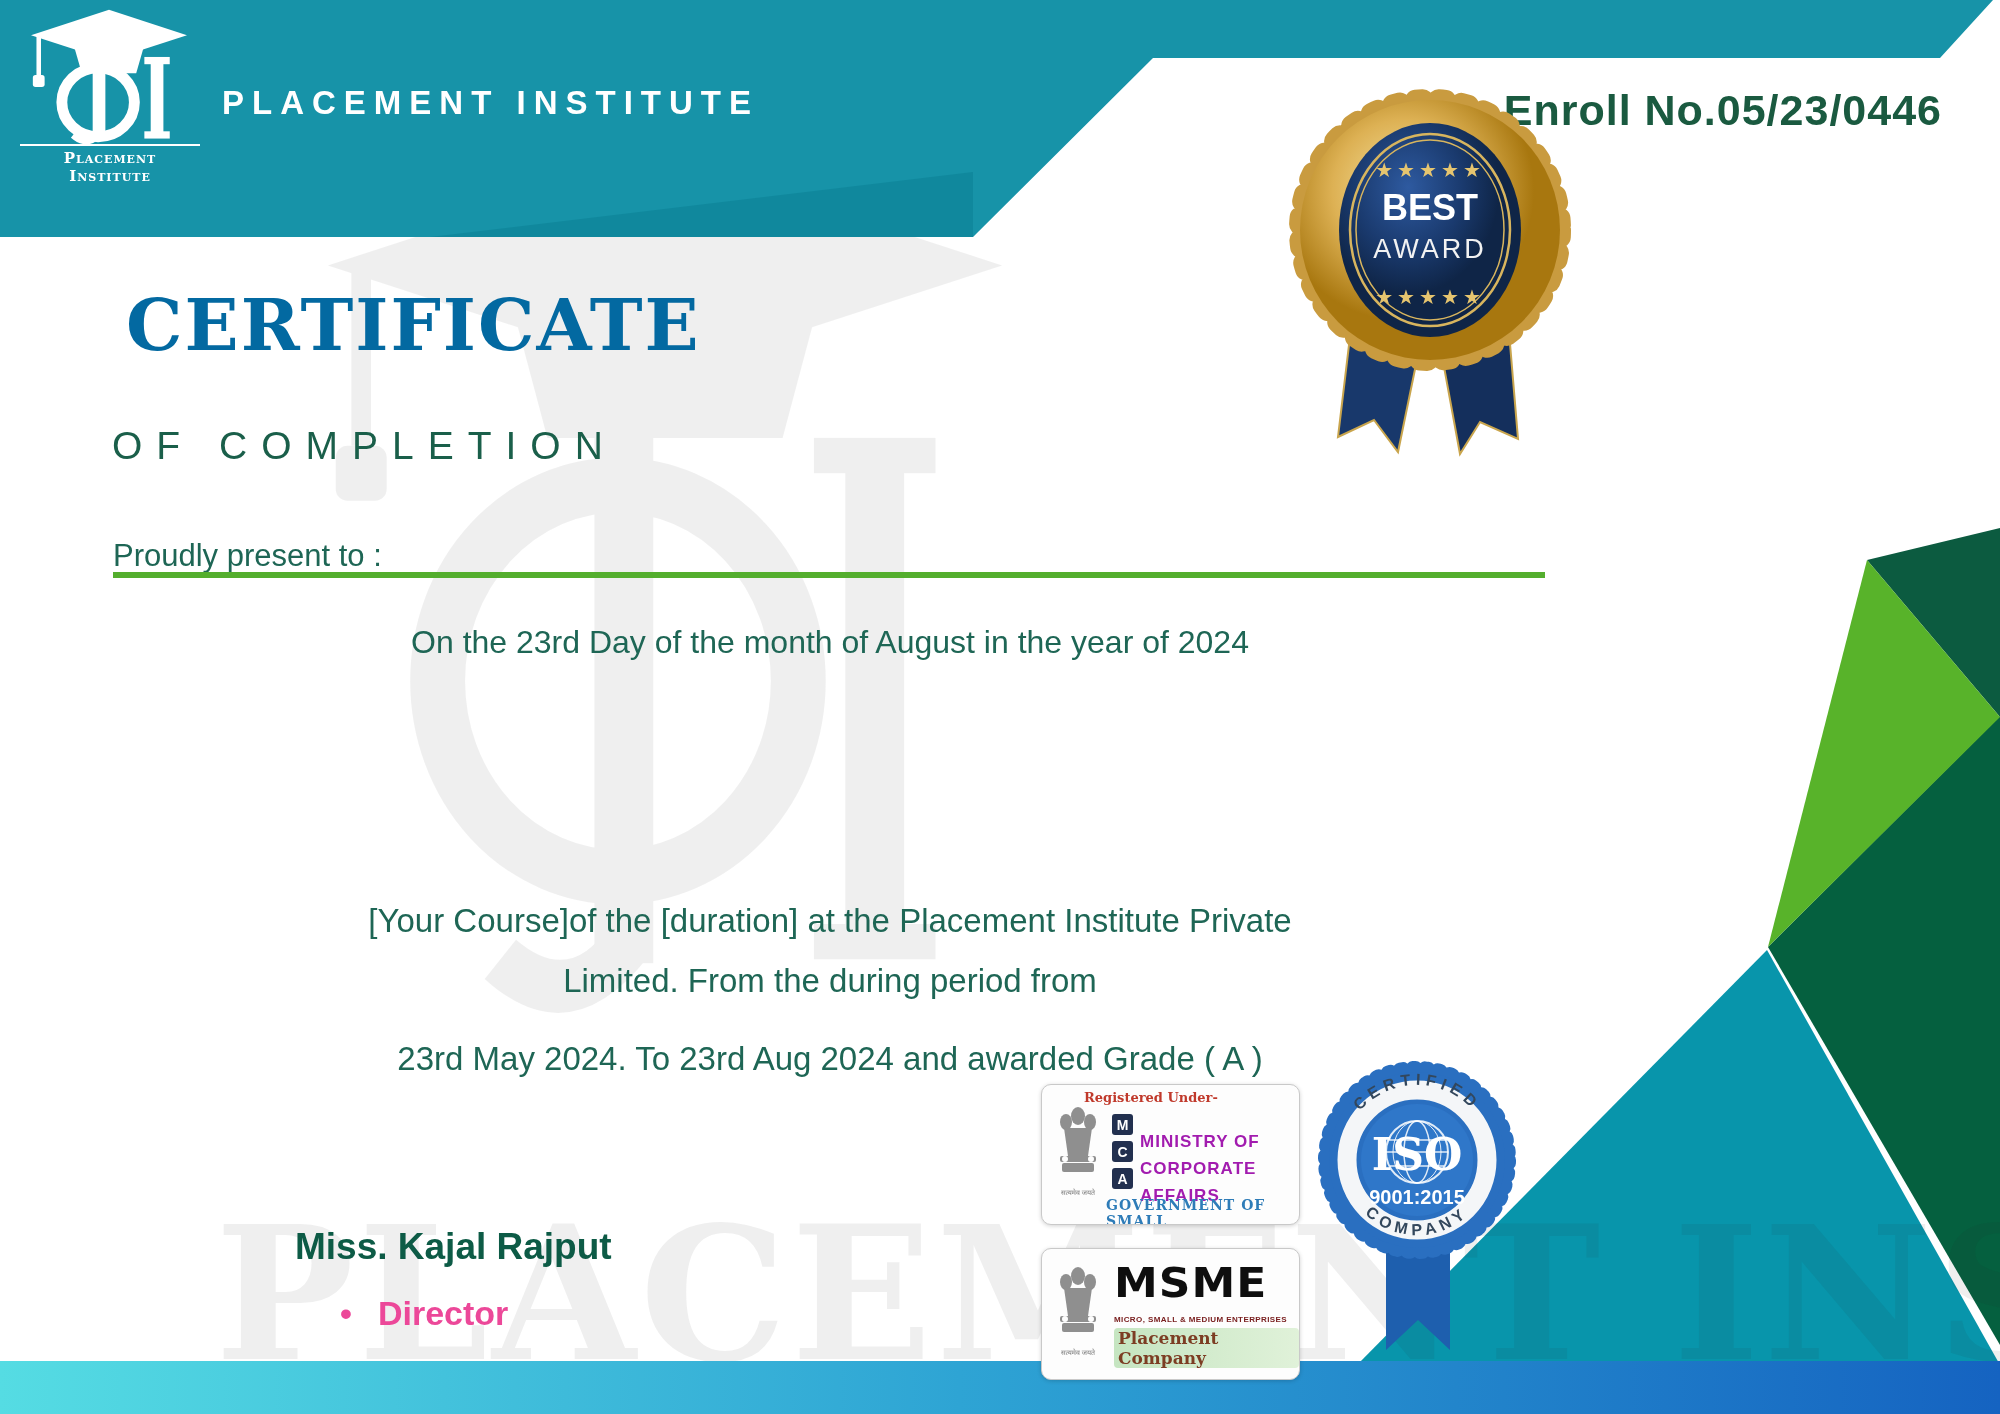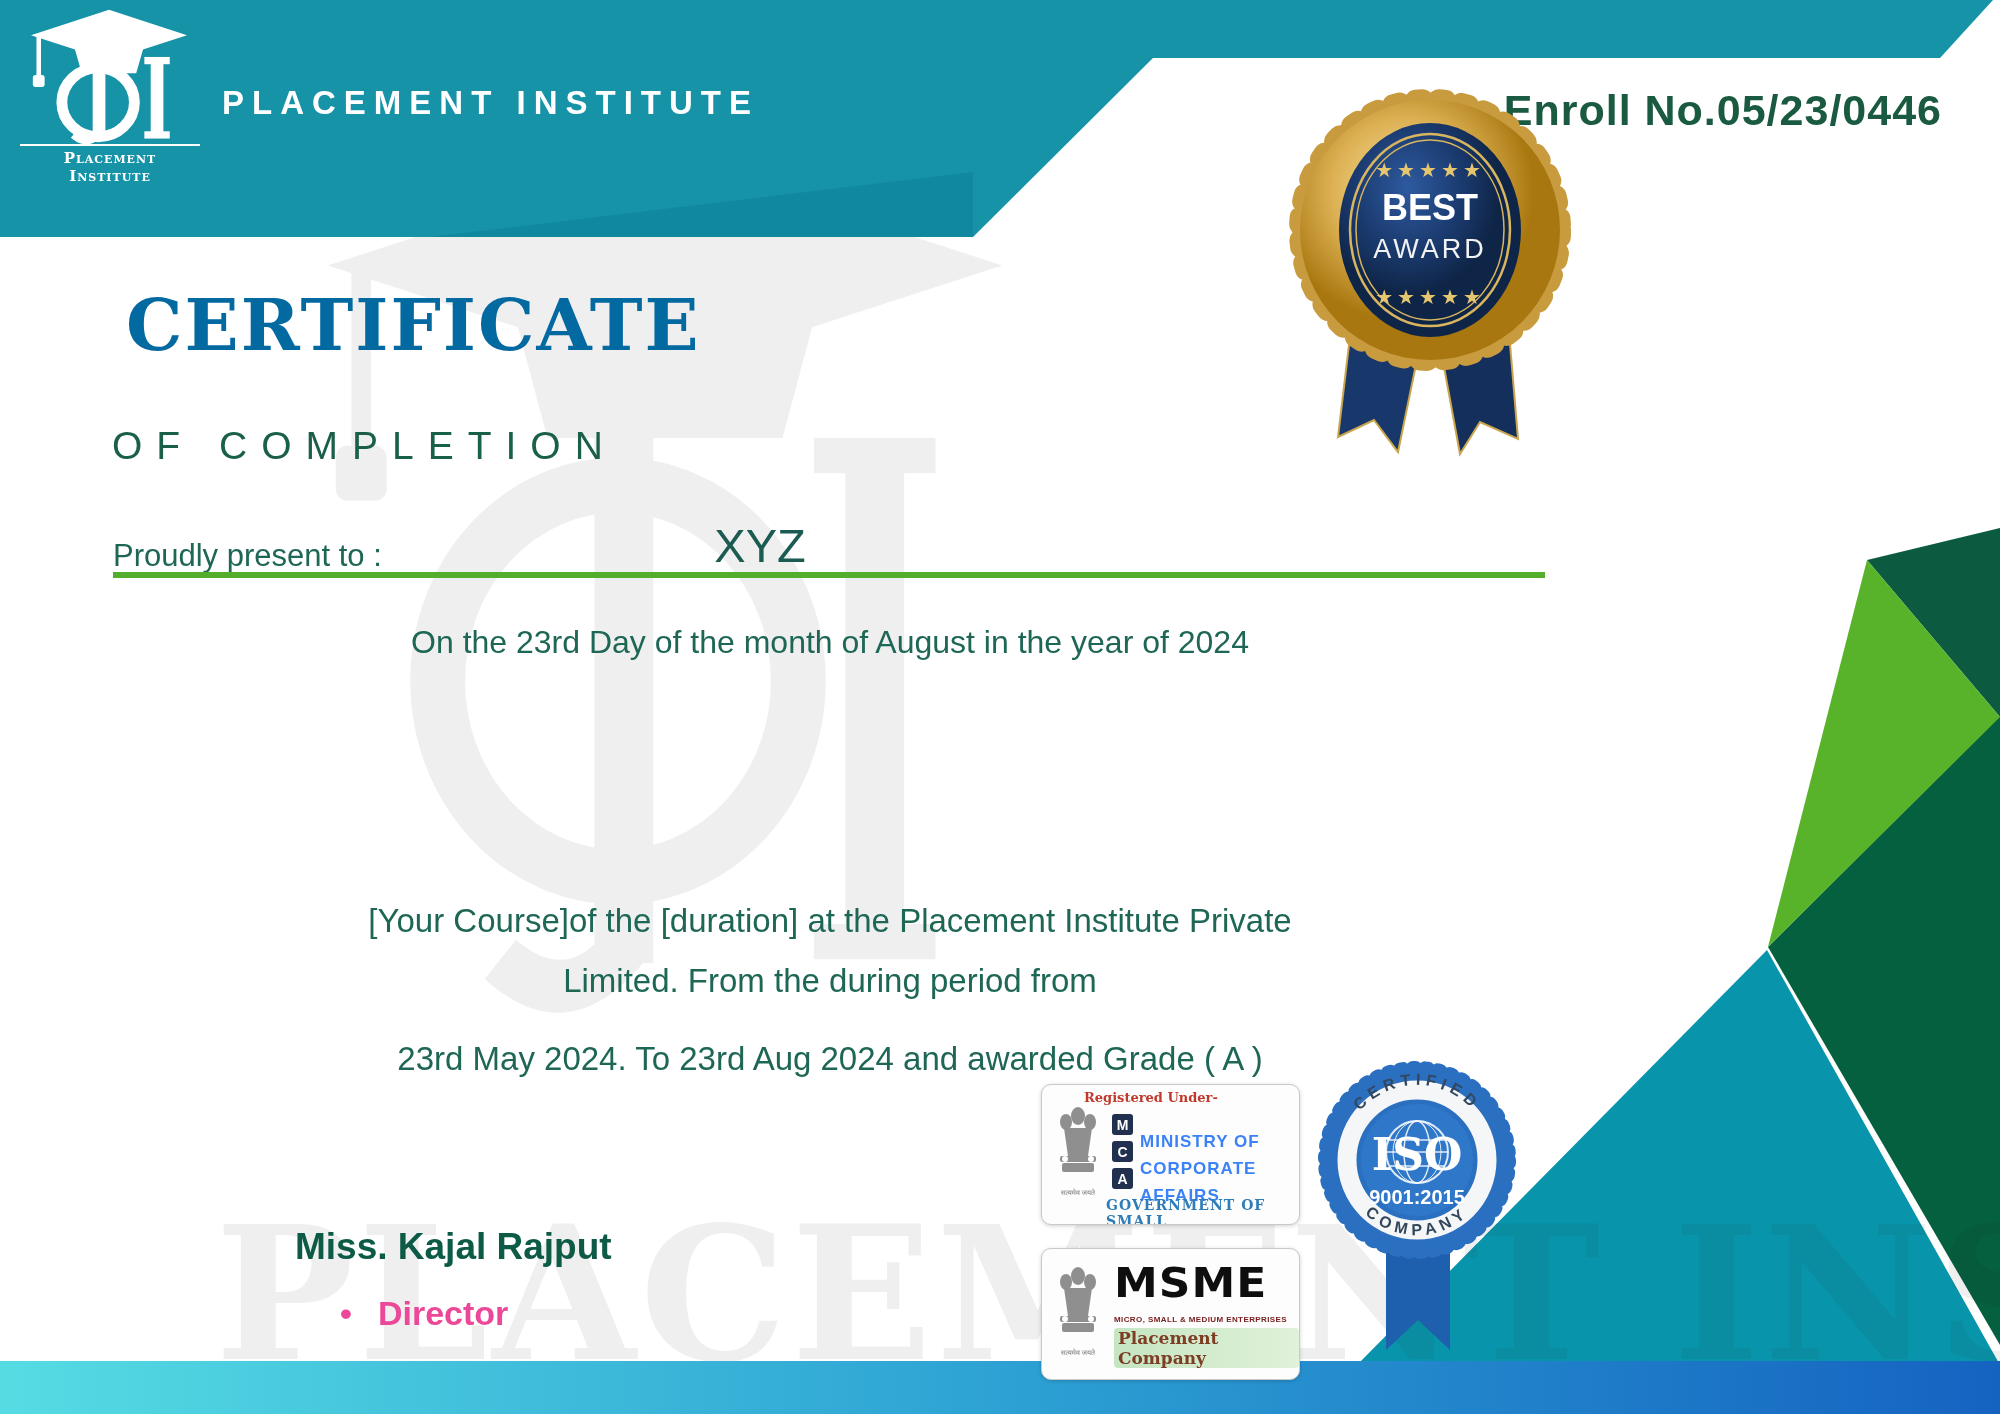--- a/index.html
+++ b/index.html
@@ -43,21 +43,21 @@
     box-shadow:0 1px 4px rgba(0,0,0,0.18); overflow:hidden; }
   #mca-card { left:1041px; top:1084px; width:259px; height:141px; }
   #msme-card { left:1041px; top:1248px; width:259px; height:132px; }
 
   #mca-registered { position:absolute; left:42px; top:5px; font-family:"DejaVu Serif", serif;
     font-size:13px; font-weight:700; color:#c0392b; }
   .mca-rows { position:absolute; left:70px; top:26px; }
   .mca-row { display:flex; align-items:center; height:27px; }
   .mca-sq { width:21px; height:21px; border-radius:3px; background:#22304f; color:#ffffff;
     font-size:14px; font-weight:700; display:flex; align-items:center; justify-content:center; margin-right:7px; }
-  .mca-label { font-size:17px; font-weight:700; color:#3b82f6; letter-spacing:1px;margin-top:34px; }
+  .mca-label { font-size:17px; font-weight:700; color:#a21caf; letter-spacing:1px;margin-top:34px; }
   #mca-footer { position:absolute; left:64px; top:112px; font-family:"DejaVu Serif", serif;
     font-size:14px; font-weight:700; color:#2e7cb8; letter-spacing:1px; }
   .emblem-box { position:absolute; left:8px; top:16px; width:56px; text-align:center; }
   .motto { font-size:7px; color:#777; margin-top:1px; letter-spacing:0; }
 
   #msme-logo { position:absolute; left:72px; top:10px; font-size:44px; font-weight:900;
     color:#0e0e0e; letter-spacing:1px; transform:scaleY(0.92); transform-origin:top left; font-family:"DejaVu Sans", sans-serif; }
   #msme-sub { position:absolute; left:72px; top:66px; font-size:8px; font-weight:700; color:#7a2020; letter-spacing:0.4px; }
   #msme-footer { position:absolute; left:72px; top:79px; font-family:"DejaVu Serif", serif;
     font-size:17px; font-weight:700; color:#7c3d23;
@@ -154,21 +154,20 @@
     <text x="160" y="105" text-anchor="middle" font-size="20" letter-spacing="4" fill="#e6c56f">★★★★★</text>
     <text x="160" y="148" text-anchor="middle" font-size="36" font-weight="bold" fill="#ffffff" font-family="Liberation Sans, sans-serif">BEST</text>
     <text x="160" y="186" text-anchor="middle" font-size="27" letter-spacing="3" fill="#f2f2f2" font-family="Liberation Sans, sans-serif">AWARD</text>
     <text x="160" y="232" text-anchor="middle" font-size="20" letter-spacing="4" fill="#e6c56f">★★★★★</text>
   </svg>
 
   <div id="title-main" class="abs">CERTIFICATE</div>
   <div id="title-sub" class="abs">OF COMPLETION</div>
 
   <div id="present-label" class="abs">Proudly present to :</div>
-  <div id="recipient-name" class="abs">XYZ</div>
   <div id="name-underline" class="abs"></div>
 
   <div id="stmt-l1" class="abs stmt">On the 23rd Day of the month of August in the year of 2024</div>
   <div id="stmt-l3" class="abs stmt stmt2">[Your Course]of the [duration] at the Placement Institute Private</div>
   <div id="stmt-l4" class="abs stmt stmt2">Limited. From the during period from</div>
   <div id="stmt-l5" class="abs stmt stmt2">23rd May 2024. To 23rd Aug 2024 and awarded Grade ( A )</div>
 
   <div id="sig-name" class="abs">Miss. Kajal Rajput</div>
   <div id="sig-role" class="abs">
     <span class="bullet">•</span><span>Director</span>

